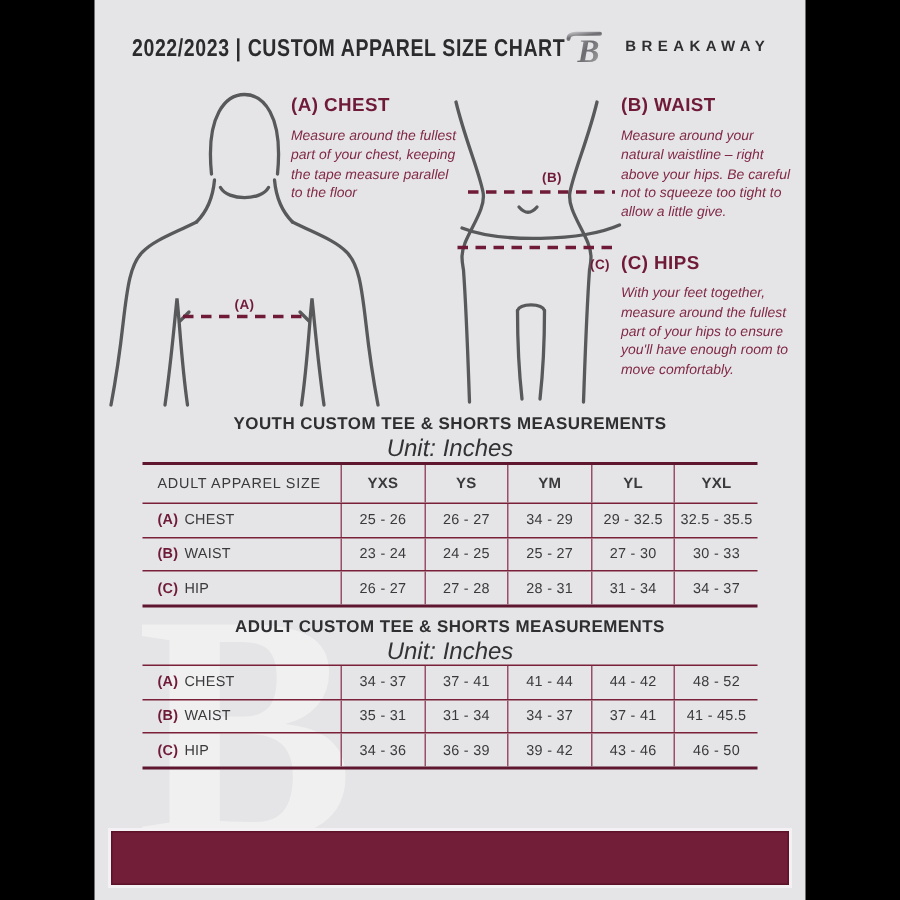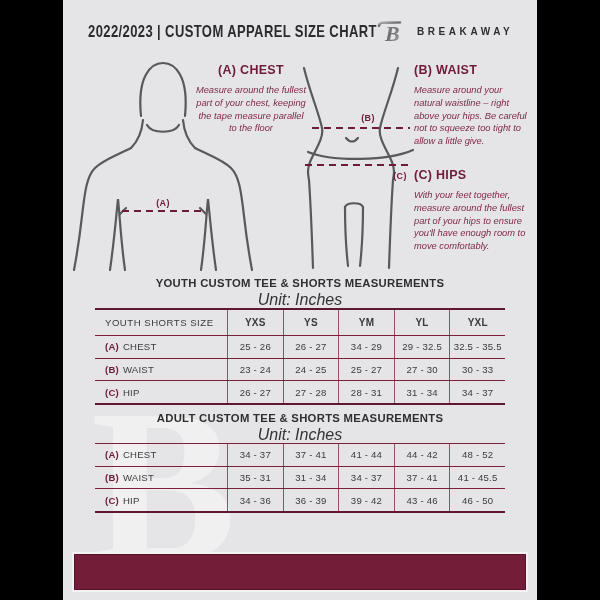--- a/index.html
+++ b/index.html
@@ -124,40 +124,40 @@
       <g stroke="#6f1b38" stroke-width="2.2" stroke-dasharray="7 5" fill="none">
         <path d="M59 153 L141 153"></path>
         <path d="M249 70 L347 70"></path>
         <path d="M242 107 L350 107"></path>
       </g>
       <text class="marker" x="100" y="148" text-anchor="middle">(A)</text>
       <text class="marker" x="305" y="63" text-anchor="middle">(B)</text>
       <text class="marker" x="337" y="121" text-anchor="middle">(C)</text>
     </svg>
 
-    <div class="guide-block" style="left:131px;top:5px;width:114px;text-align:center;">
+    <div class="guide-block" style="left:131px;top:5px;width:114px;">
       <div class="guide-label">(A) CHEST</div>
       <div class="guide-desc">Measure around the fullest part of your chest, keeping the tape measure parallel to the floor</div>
     </div>
     <div class="guide-block" style="left:351px;top:110px;width:122px;">
       <div class="guide-label">(C) HIPS</div>
       <div class="guide-desc">With your feet together, measure around the fullest part of your hips to ensure you'll have enough room to move comfortably.</div>
     </div>
     <div class="guide-block" style="left:351px;top:5px;width:119px;">
       <div class="guide-label">(B) WAIST</div>
       <div class="guide-desc">Measure around your natural waistline – right above your hips. Be careful not to squeeze too tight to allow a little give.</div>
     </div>
   </div>
 
   <div class="tbl-title" style="top:277px;">YOUTH CUSTOM TEE &amp; SHORTS MEASUREMENTS</div>
   <div class="tbl-unit" style="top:291px;">Unit: Inches</div>
 
   <div class="table" style="top:308px;">
     <div class="tr thead">
-      <div class="th first">YOUTH SHORTS SIZE</div>
+      <div class="th first">ADULT APPAREL SIZE</div>
       <div class="th">YXS</div>
       <div class="th">YS</div>
       <div class="th">YM</div>
       <div class="th">YL</div>
       <div class="th">YXL</div>
     </div>
     <div class="tr">
       <div class="td first">
           <b>(A)</b>
           <span>CHEST</span>

